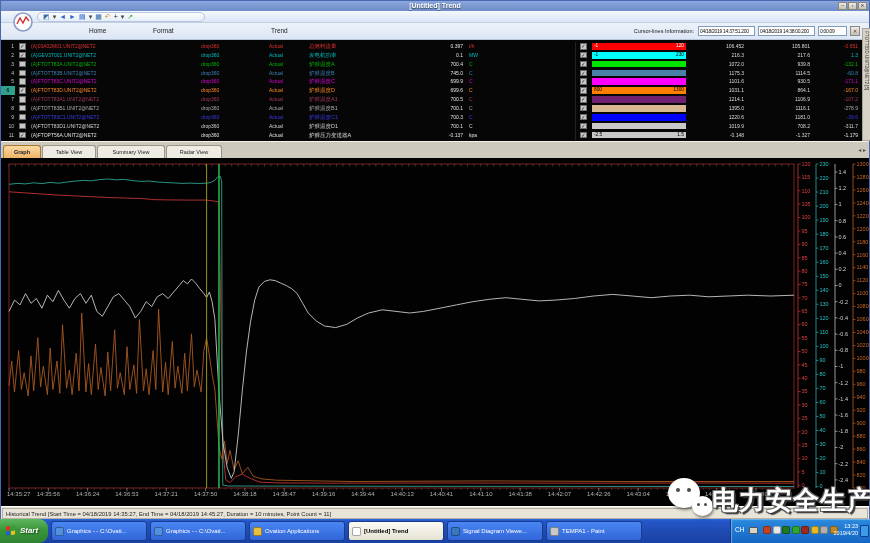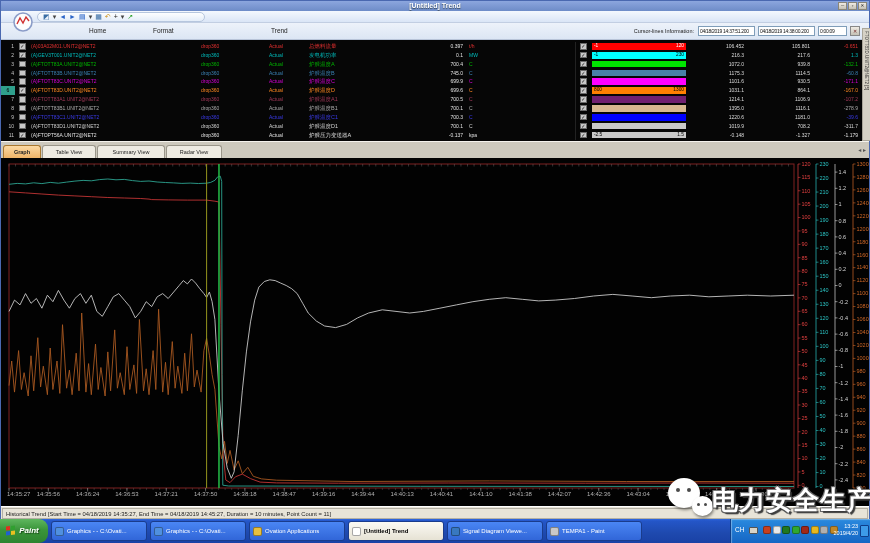--- a/index.html
+++ b/index.html
@@ -900,21 +900,21 @@
 </div>
 
 <div class="taskbar">
   <div class="startbtn">
     <span class="startflag">
       <b style="background:#E03020"></b>
         <b style="background:#30A030"></b>
       <b style="background:#2060D0"></b>
         <b style="background:#E8C020"></b>
     </span>
-    <span style="margin-left:10px">Paint</span>
+    <span style="margin-left:10px">Start</span>
   </div>
   <div id="taskbtns">
       <span class="taskbtn" style="left: 51px;">Graphics - - C:\Ovati...<span class="tbicon" style="background: rgb(80, 144, 224);"></span></span>
       <span class="taskbtn" style="left: 150px;">Graphics - - C:\Ovati...<span class="tbicon" style="background: rgb(80, 144, 224);"></span></span>
       <span class="taskbtn" style="left: 249px;">Ovation Applications<span class="tbicon" style="background: rgb(232, 192, 64);"></span></span>
       <span class="taskbtn active" style="left: 348px;">[Untitled] Trend<span class="tbicon" style="background: rgb(255, 255, 255);"></span></span>
       <span class="taskbtn" style="left: 447px;">Signal Diagram Viewe...<span class="tbicon" style="background: rgb(56, 120, 192);"></span></span>
       <span class="taskbtn" style="left: 546px;">TEMPA1 - Paint<span class="tbicon" style="background: rgb(200, 200, 200);"></span></span>
     </div>
   <div class="tray">

